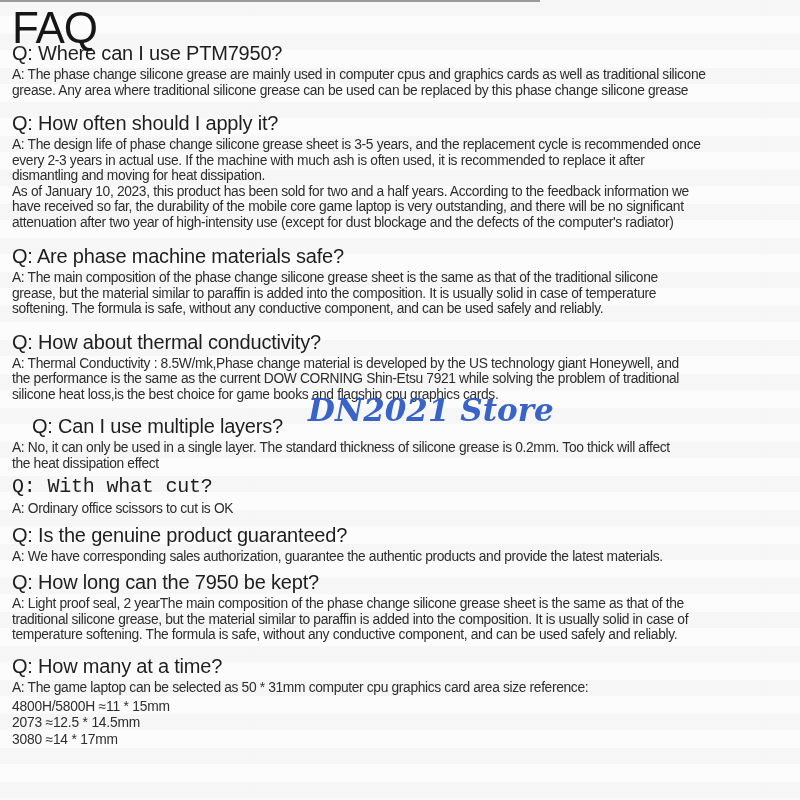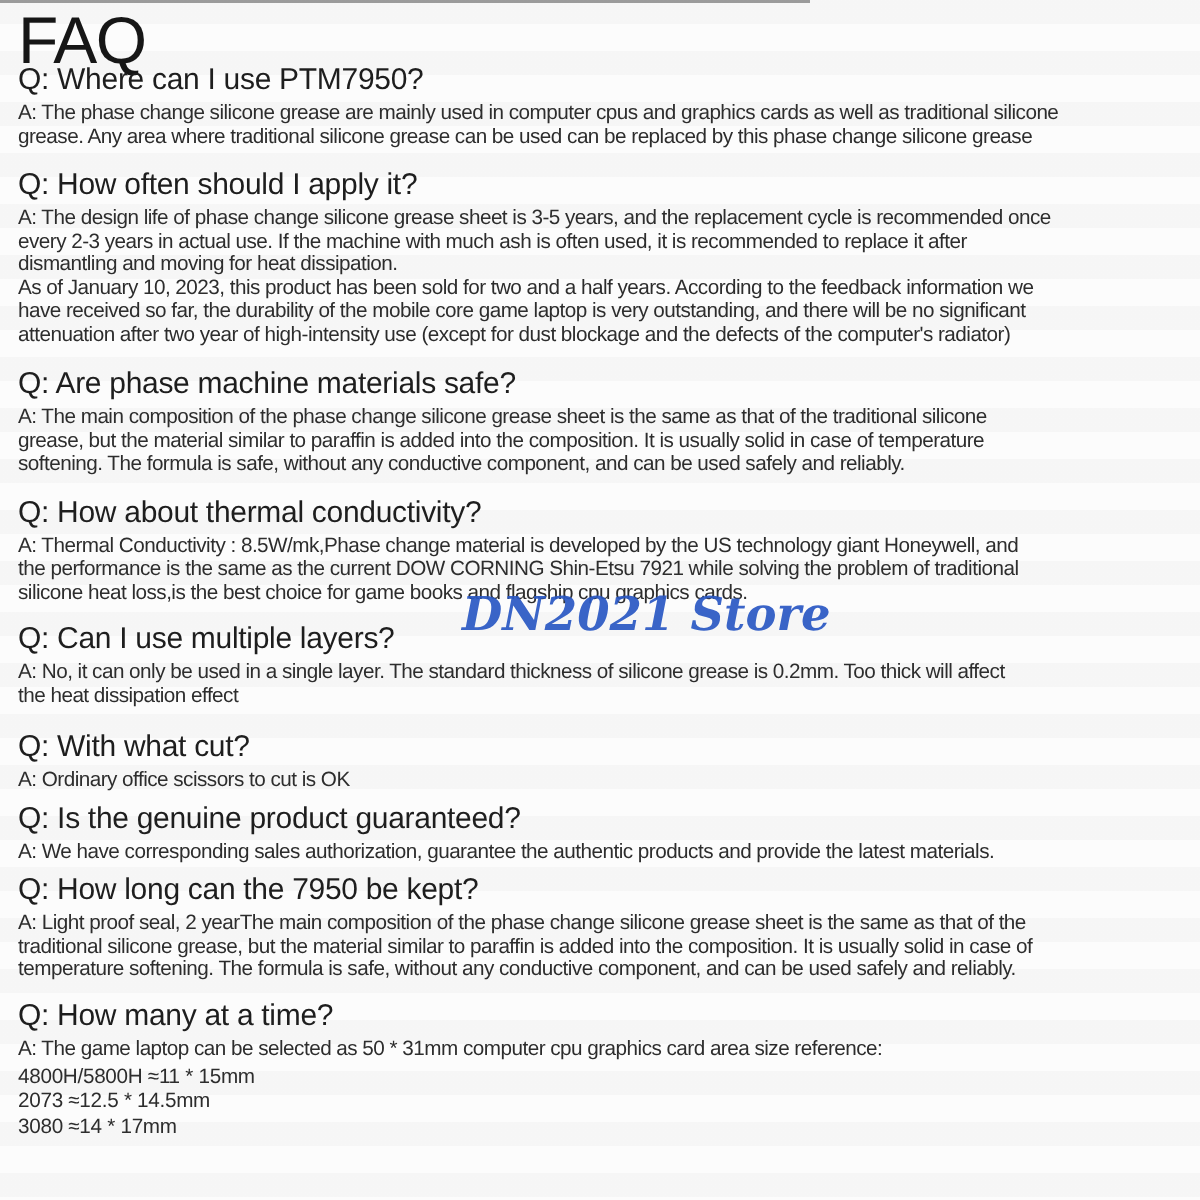--- a/index.html
+++ b/index.html
@@ -32,22 +32,22 @@
     line-height: 22px;
     font-weight: 400;
     letter-spacing: -0.2px;
     color: #1e1e1e;
     margin: 11px 0 3px 0;
   }
   .q.s1 { margin-top: -10px; }
   .q.s2 { margin-top: 14px; }
   .q.s3 { margin-top: 15px; }
   .q.s4 { margin-top: 14px; }
-  .q.s5 { margin-top: 13px; }
-  .q.s6 { margin-top: 16px; }
+  .q.s5 { margin-top: 13px; margin-left: 20px; }
+  .q.s6 { margin-top: 5px; font-family: Liberation Mono, monospace; }
   .q.s7 { margin-top: 7px; }
   .q.s8 { margin-top: 7px; }
   .q.s9 { margin-top: 12px; }
   .aline {
     font-size: 13.8px;
     line-height: 15.5px;
     letter-spacing: -0.35px;
     white-space: nowrap;
     color: #2d2d2d;
   }

